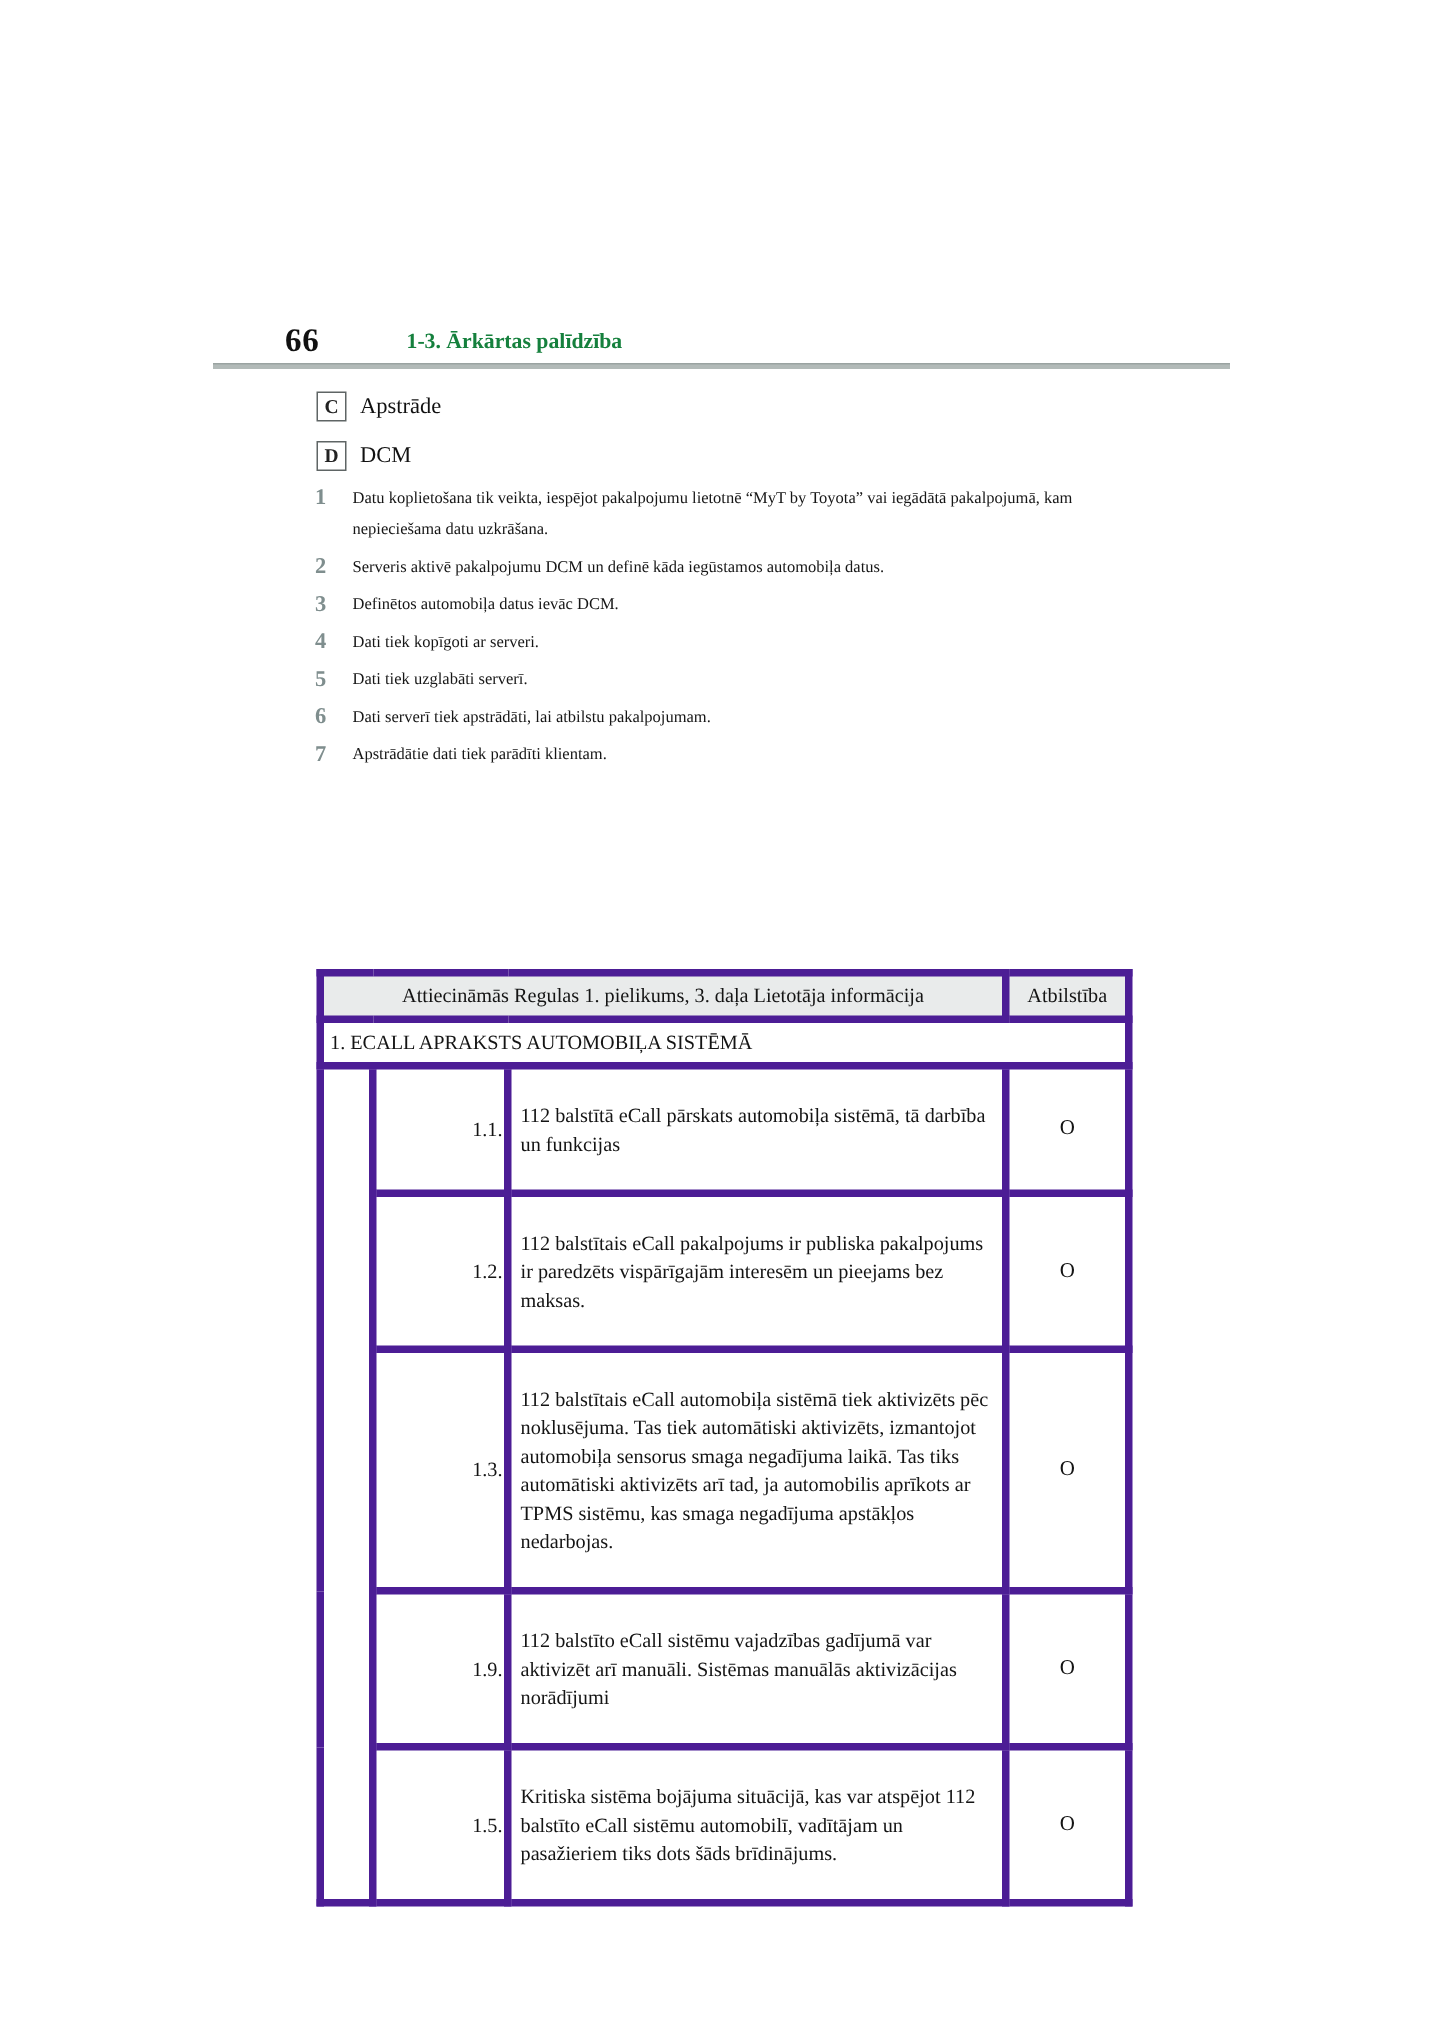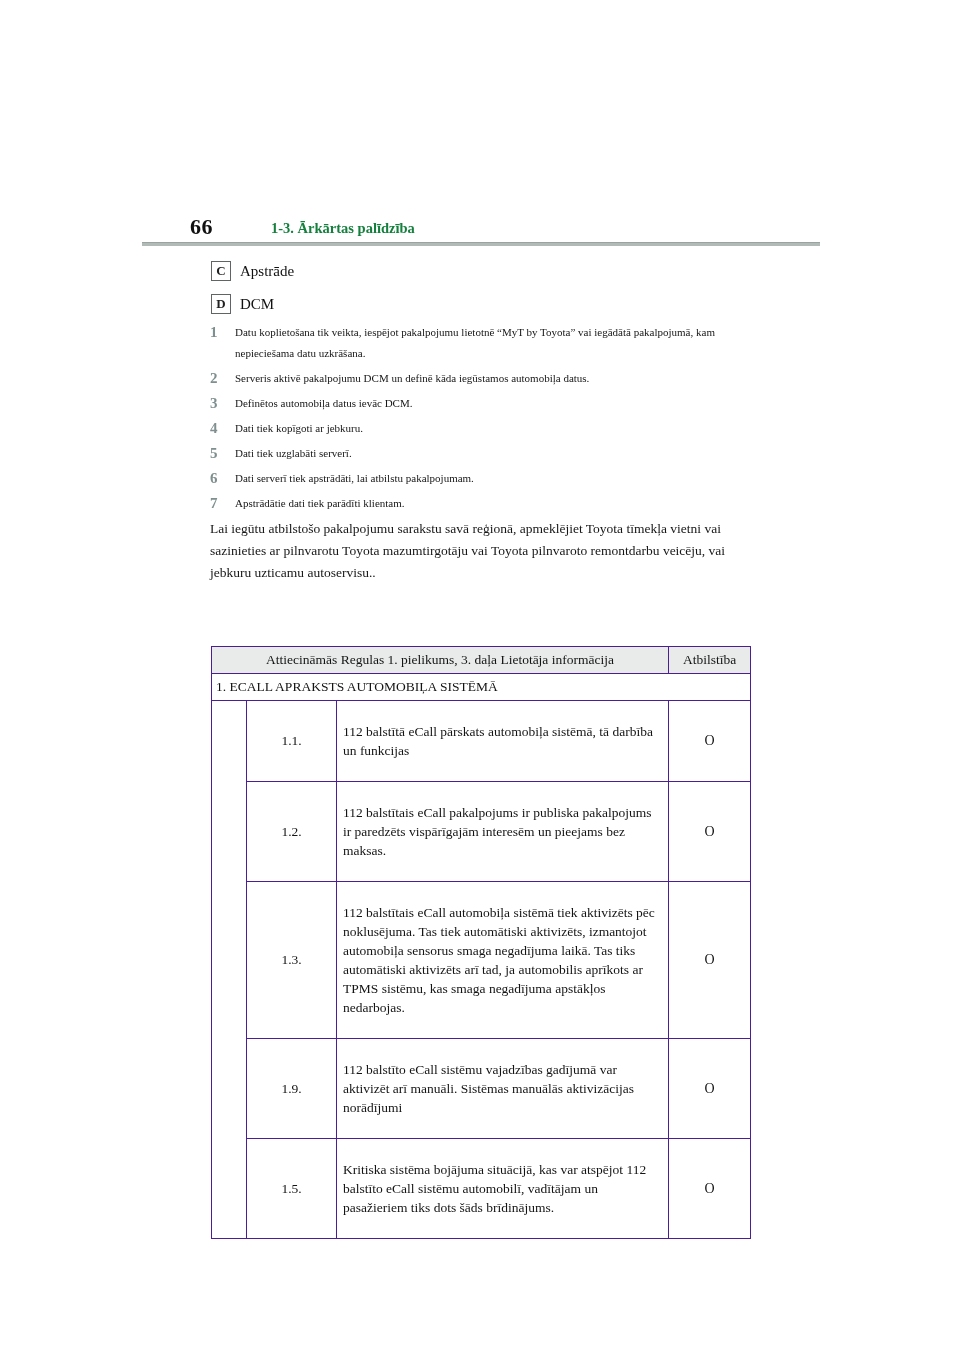--- a/index.html
+++ b/index.html
@@ -148,21 +148,21 @@
     position: absolute;
     left: 211px;
     top: 646px;
     width: 539px;
     border-collapse: collapse;
     table-layout: fixed;
     font-size: 13.5px;
     color: #141414;
   }
   .reg-table td {
-    border: 1px solid #4c1d95;
+    border: 5px solid #4c1d95;
     vertical-align: middle;
     background: #ffffff;
   }
   .reg-table .col-a { width: 35px; }
   .reg-table .col-b { width: 90px; }
   .reg-table .col-c { width: 332px; }
   .reg-table .col-d { width: 82px; }
   .reg-table .th-cell {
     background: #e9ebeb;
     text-align: center;
@@ -170,21 +170,21 @@
     font-size: 13.5px;
     padding: 2px 2px;
   }
   .reg-table .section-row-cell {
     height: 26px;
     padding: 0 4px;
     font-size: 13.5px;
     text-align: left;
   }
   .reg-table .num-cell {
-    text-align: center;
+    text-align: right;
   }
   .reg-table .desc-cell {
     padding: 21px 6px;
     line-height: 19px;
     text-align: left;
   }
   .reg-table .val-cell {
     text-align: center;
     font-size: 14px;
   }
@@ -229,37 +229,36 @@
     <div class="step">
       <span class="step-num">2</span>
       <span class="step-text">Serveris aktivē pakalpojumu DCM un definē kāda iegūstamos automobiļa datus.</span>
     </div>
     <div class="step">
       <span class="step-num">3</span>
       <span class="step-text">Definētos automobiļa datus ievāc DCM.</span>
     </div>
     <div class="step">
       <span class="step-num">4</span>
-      <span class="step-text">Dati tiek kopīgoti ar jebkuru.</span>
+      <span class="step-text">Dati tiek kopīgoti ar serveri.</span>
     </div>
     <div class="step">
       <span class="step-num">5</span>
       <span class="step-text">Dati tiek uzglabāti serverī.</span>
     </div>
     <div class="step">
       <span class="step-num">6</span>
       <span class="step-text">Dati serverī tiek apstrādāti, lai atbilstu pakalpojumam.</span>
     </div>
     <div class="step">
       <span class="step-num">7</span>
       <span class="step-text">Apstrādātie dati tiek parādīti klientam.</span>
     </div>
   </div>
 
-  <div class="note">Lai iegūtu atbilstošo pakalpojumu sarakstu savā reģionā, apmeklējiet Toyota tīmekļa vietni vai sazinieties ar pilnvarotu Toyota mazumtirgotāju vai Toyota pilnvaroto remontdarbu veicēju, vai jebkuru uzticamu autoservisu..</div>
 
 
   <table class="reg-table">
     <colgroup>
       <col class="col-a">
         <col class="col-b">
         <col class="col-c">
         <col class="col-d">
     </colgroup>
     <tbody>

